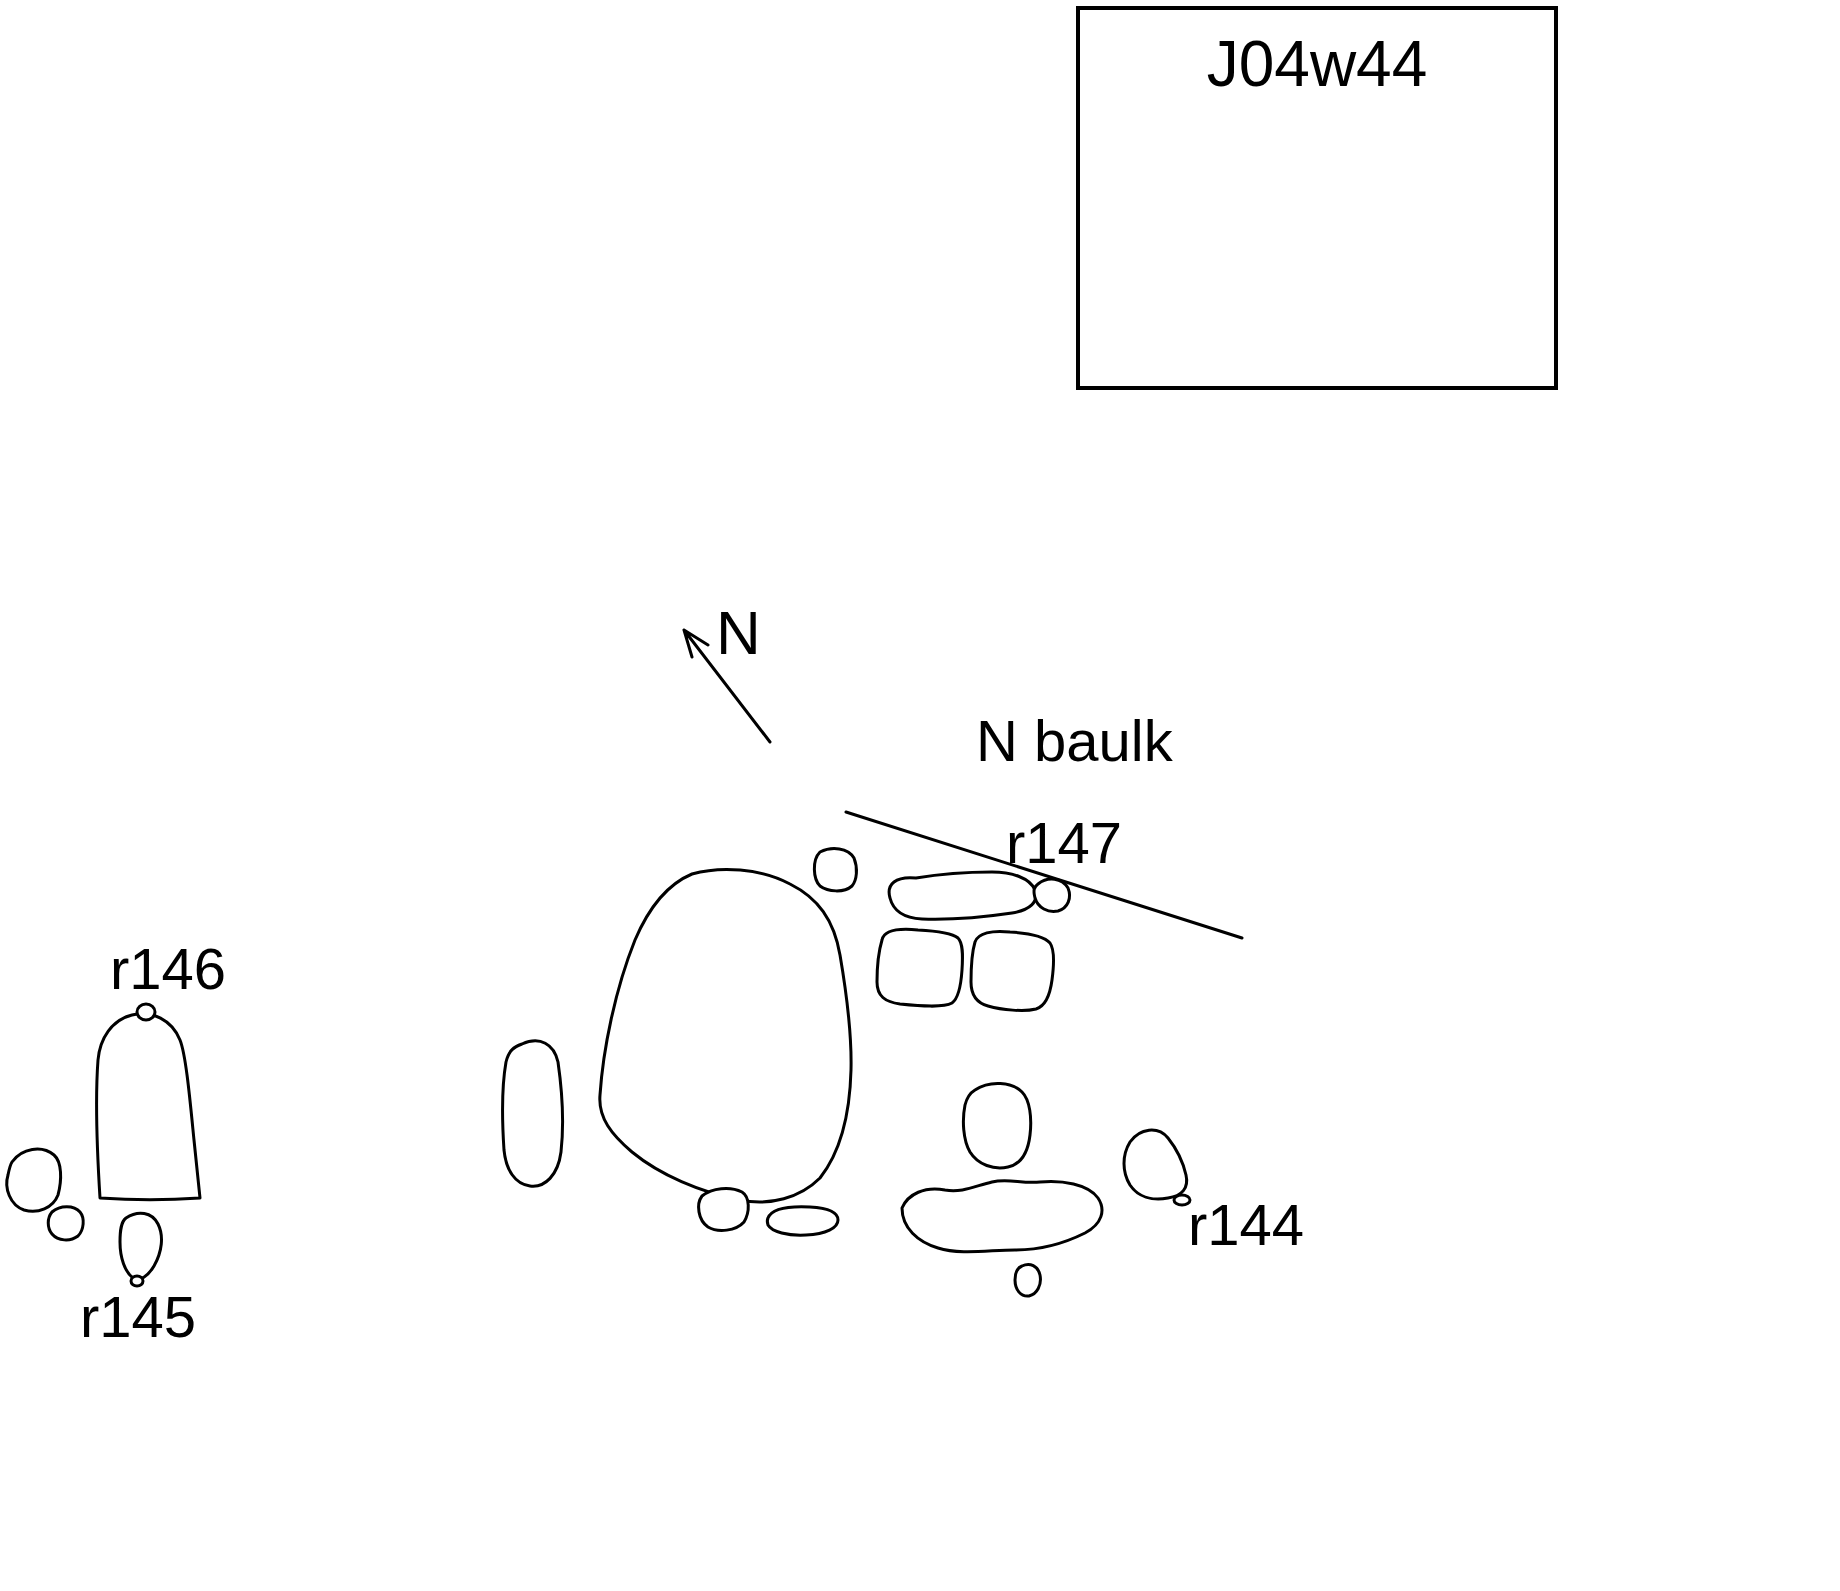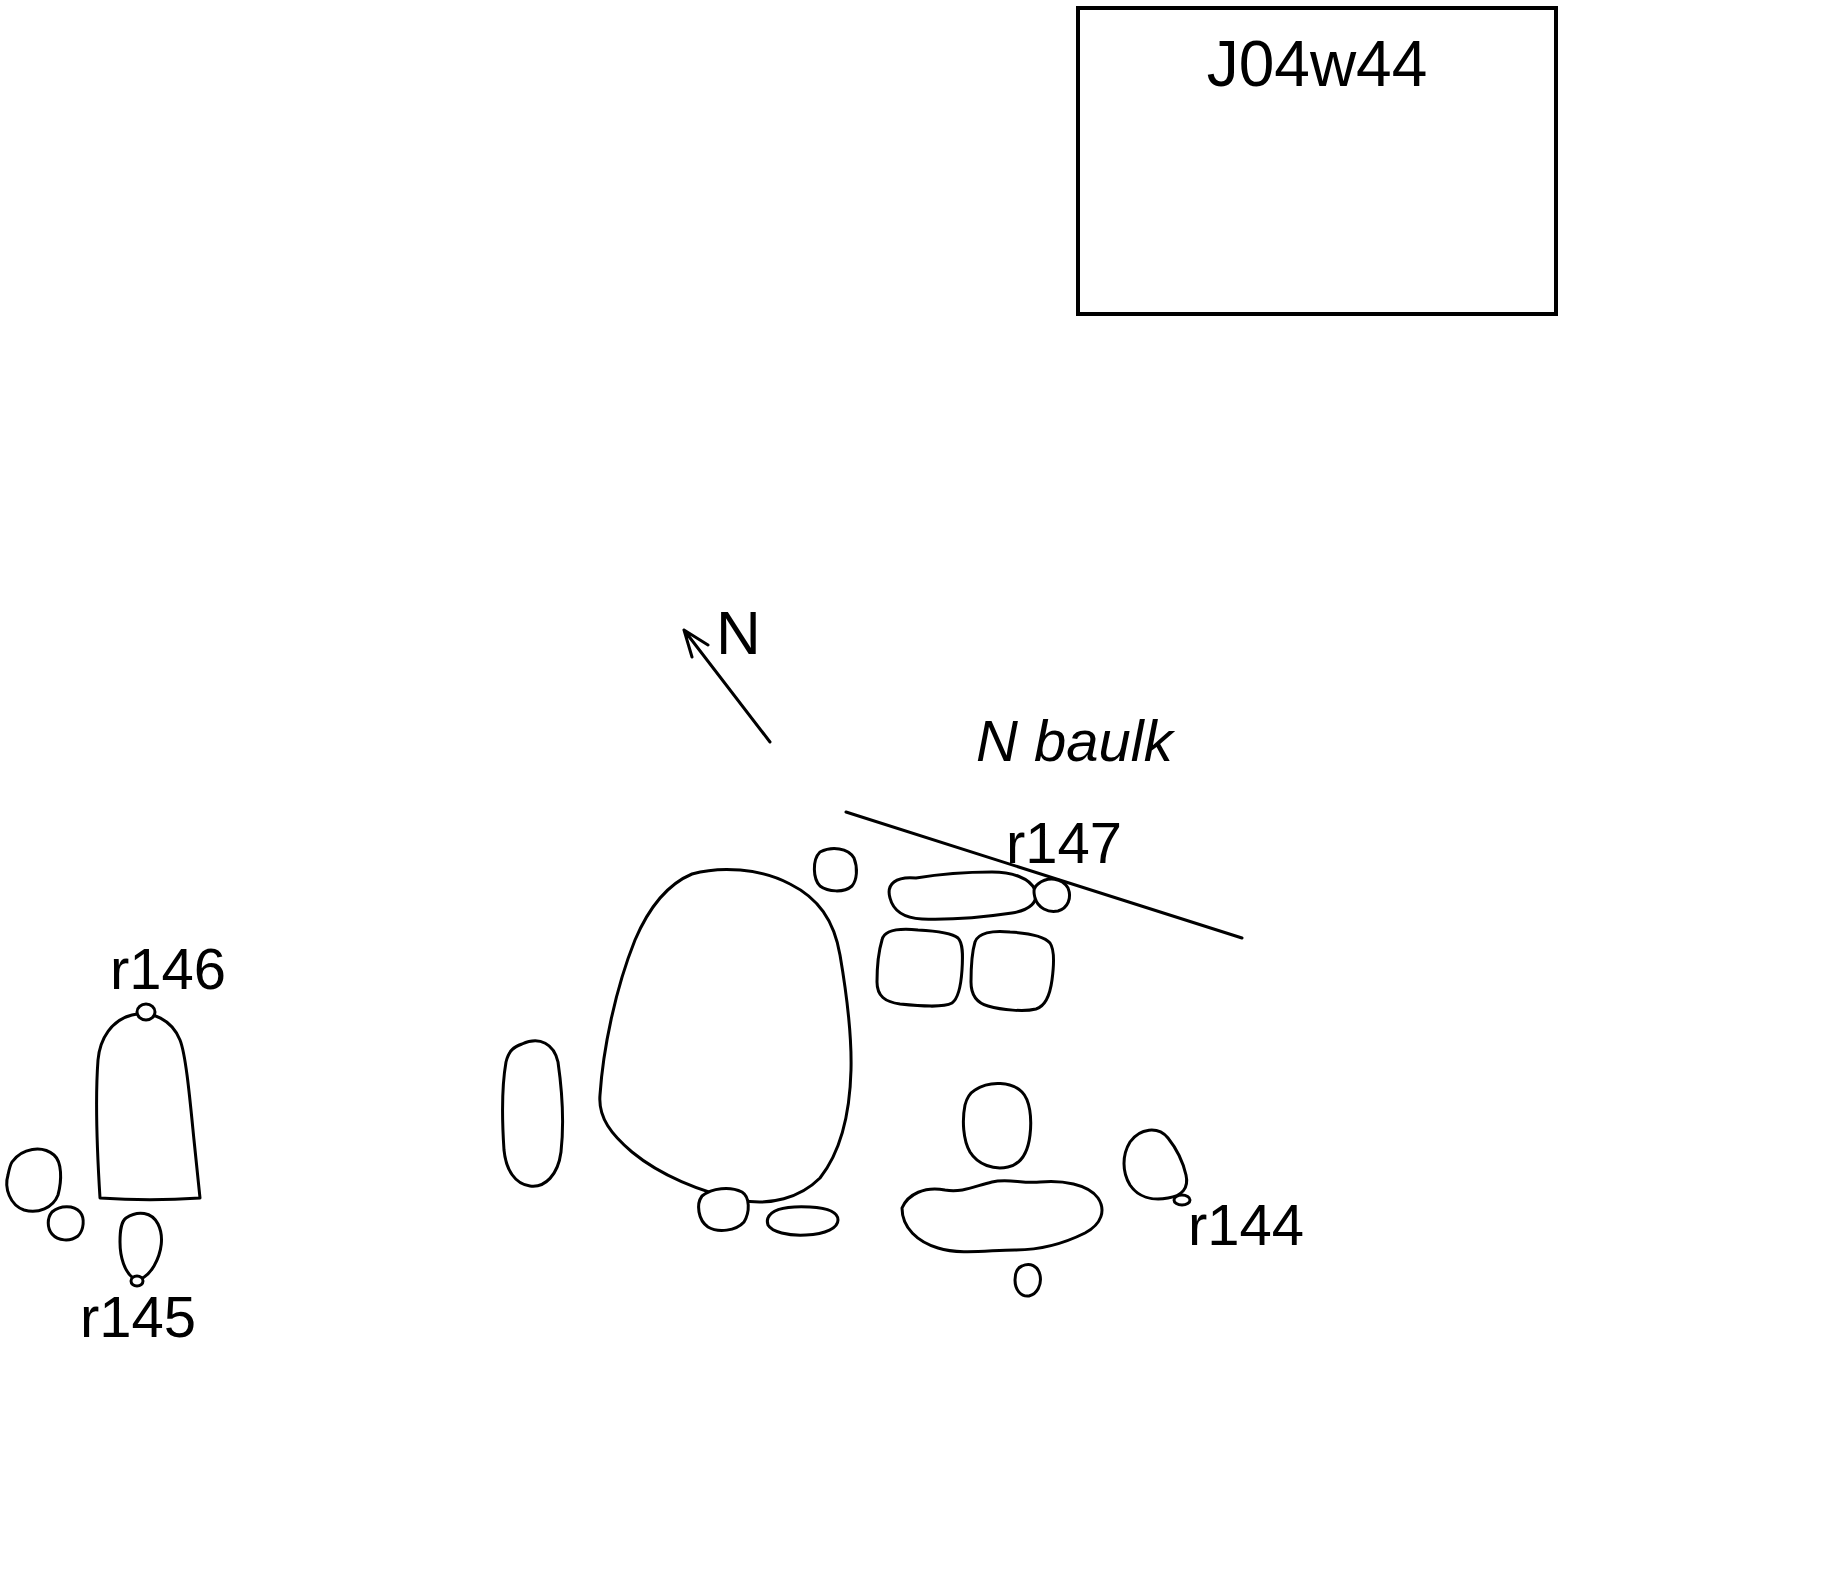--- a/index.html
+++ b/index.html
@@ -21,21 +21,21 @@
     font-size:58px;
     line-height:1;
     white-space:nowrap;
     color:#000;
   }
   #title-box{
     position:absolute;
     left:1076px;
     top:6px;
     width:482px;
-    height:310px;
+    height:384px;
     border:4px solid #000;
     box-sizing:border-box;
     text-align:center;
     font-size:64px;
     line-height:92px;
     padding-top:8px;
   }
   #north-label{font-size:62px;}
 </style>
 </head>
@@ -81,21 +81,21 @@
     <path class="stone" d="M1130,1142 C1140,1128 1158,1126 1168,1138 C1176,1148 1183,1162 1186,1175 C1189,1188 1182,1196 1168,1198 C1152,1201 1138,1197 1130,1185 C1122,1172 1122,1155 1130,1142 Z"></path>
     <ellipse class="pebble" cx="1182" cy="1200" rx="8" ry="5"></ellipse>
   </svg>
 
   <div id="title-box">
     <div>J04w44</div>
   </div>
 
   <div class="label" id="north-label" style="left:716px;top:602px;">N</div>
 
-  <div class="label" style="left:976px;top:712px;font-style:italic;">N baulk</div>
+  <div class="label" style="left:976px;top:712px;">N baulk</div>
 
   <div class="label" style="left:1006px;top:814px;text-align:right;">r147</div>
 
   <div class="label" style="left:110px;top:940px;">r146</div>
 
   <div class="label" style="left:1188px;top:1196px;">r144</div>
 
   <div class="label" style="left:80px;top:1288px;">r145</div>
 
 </div>

